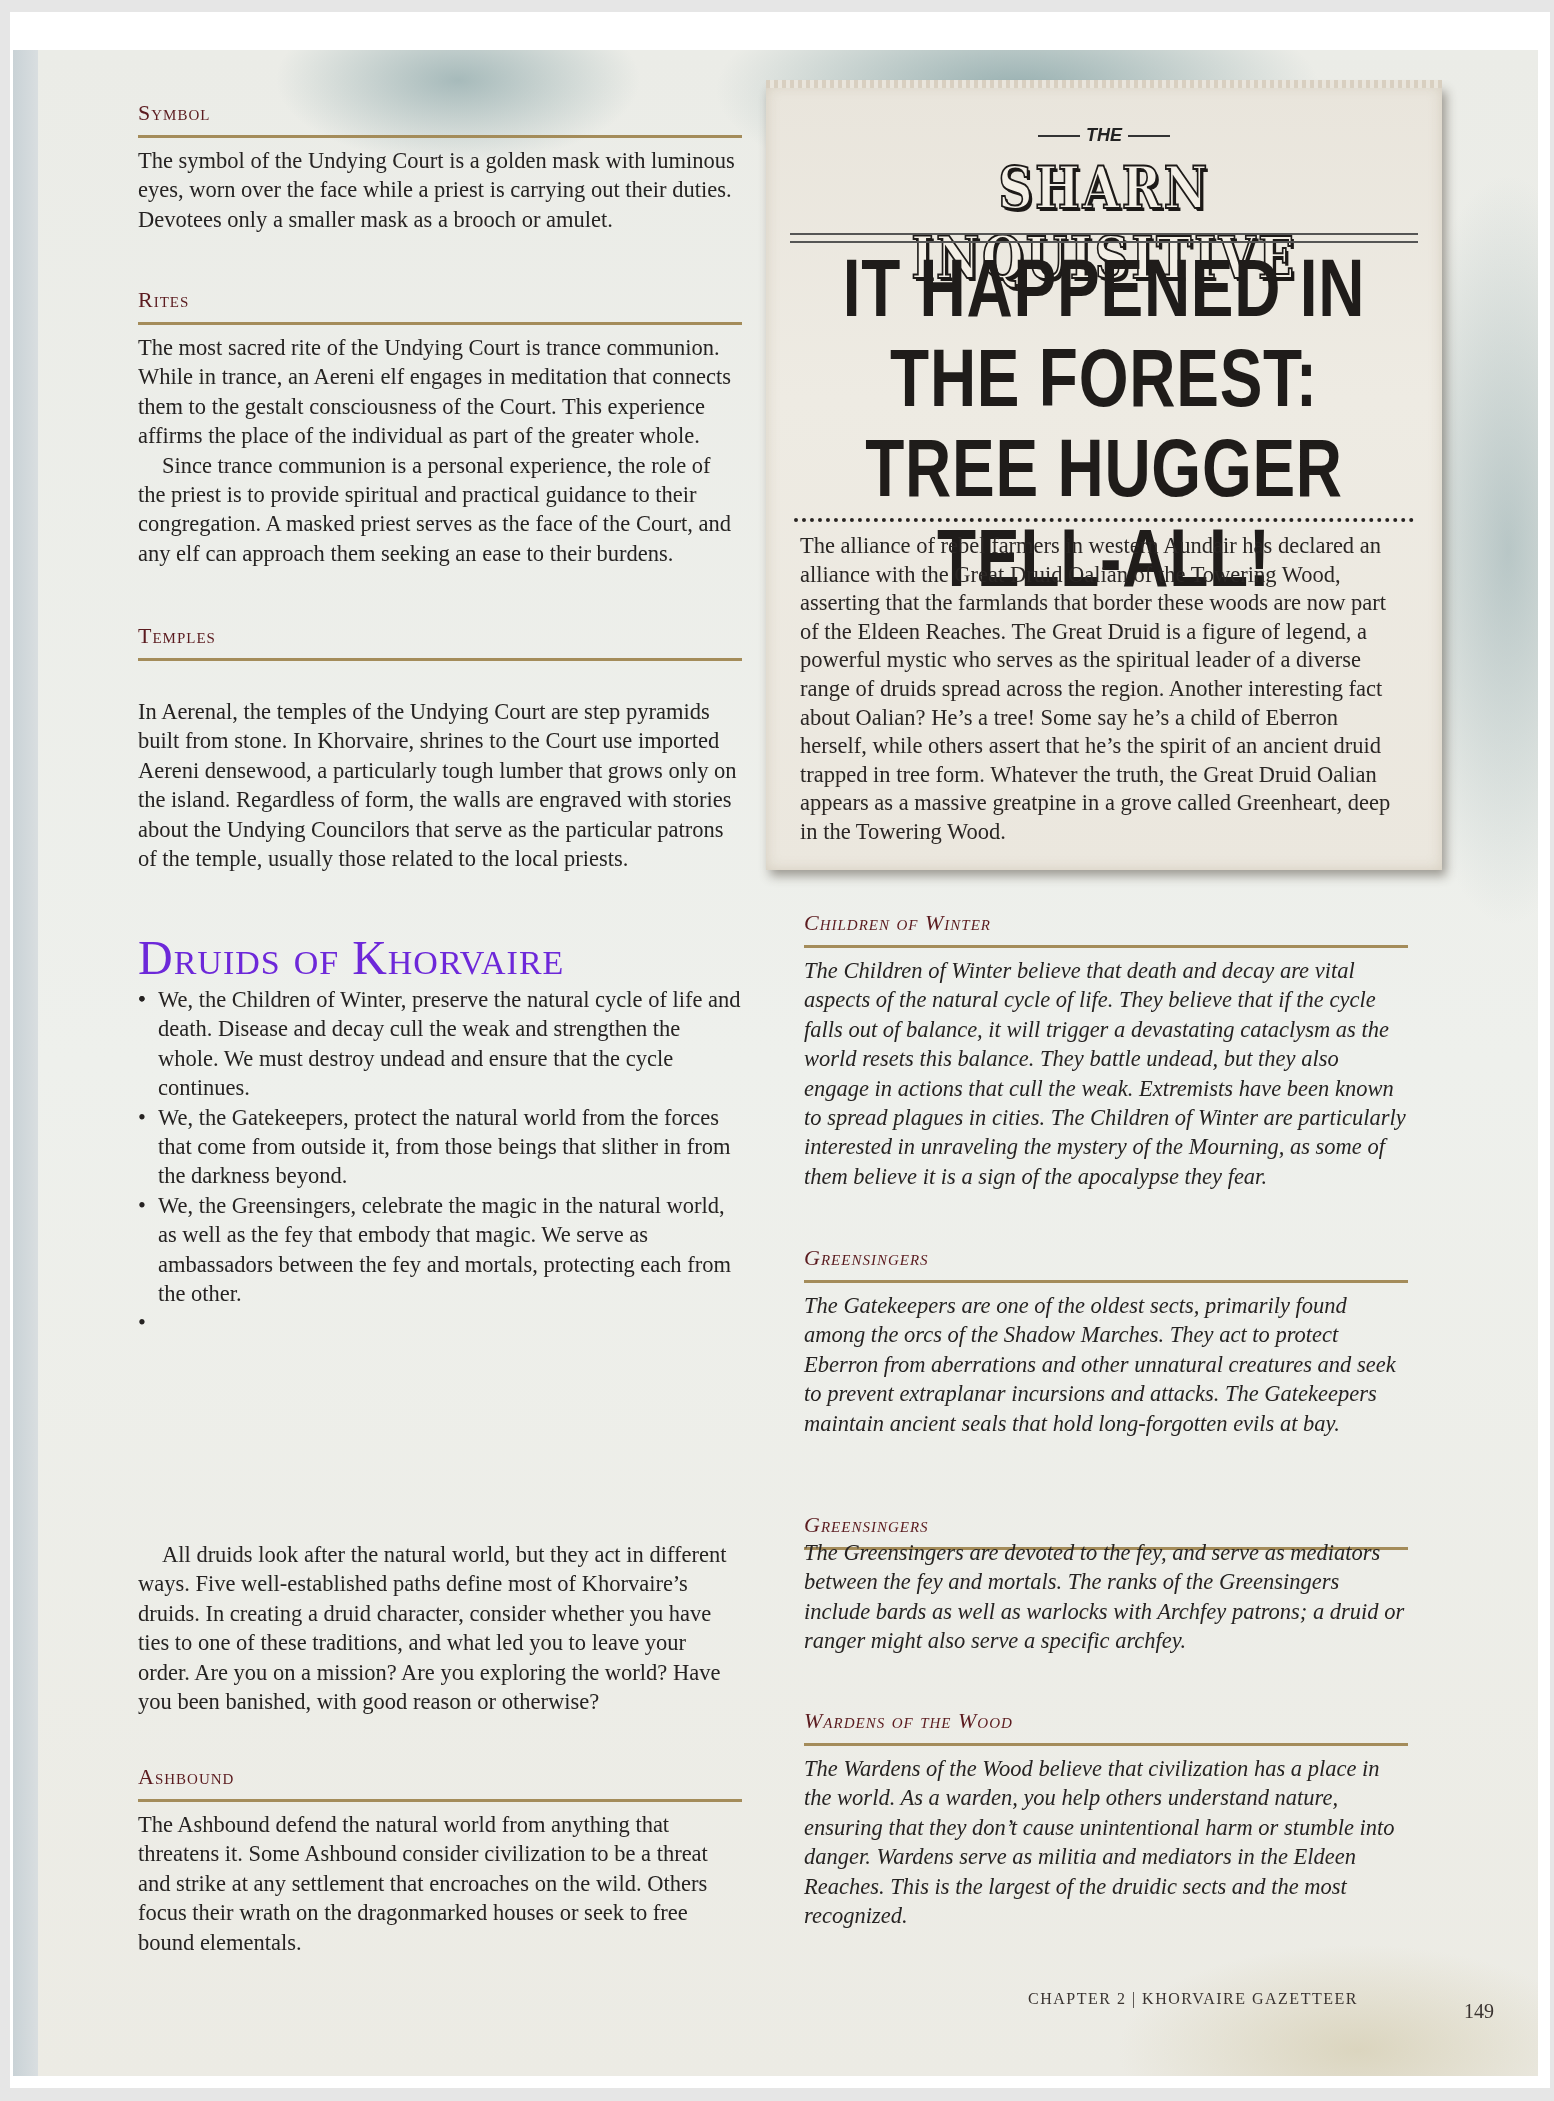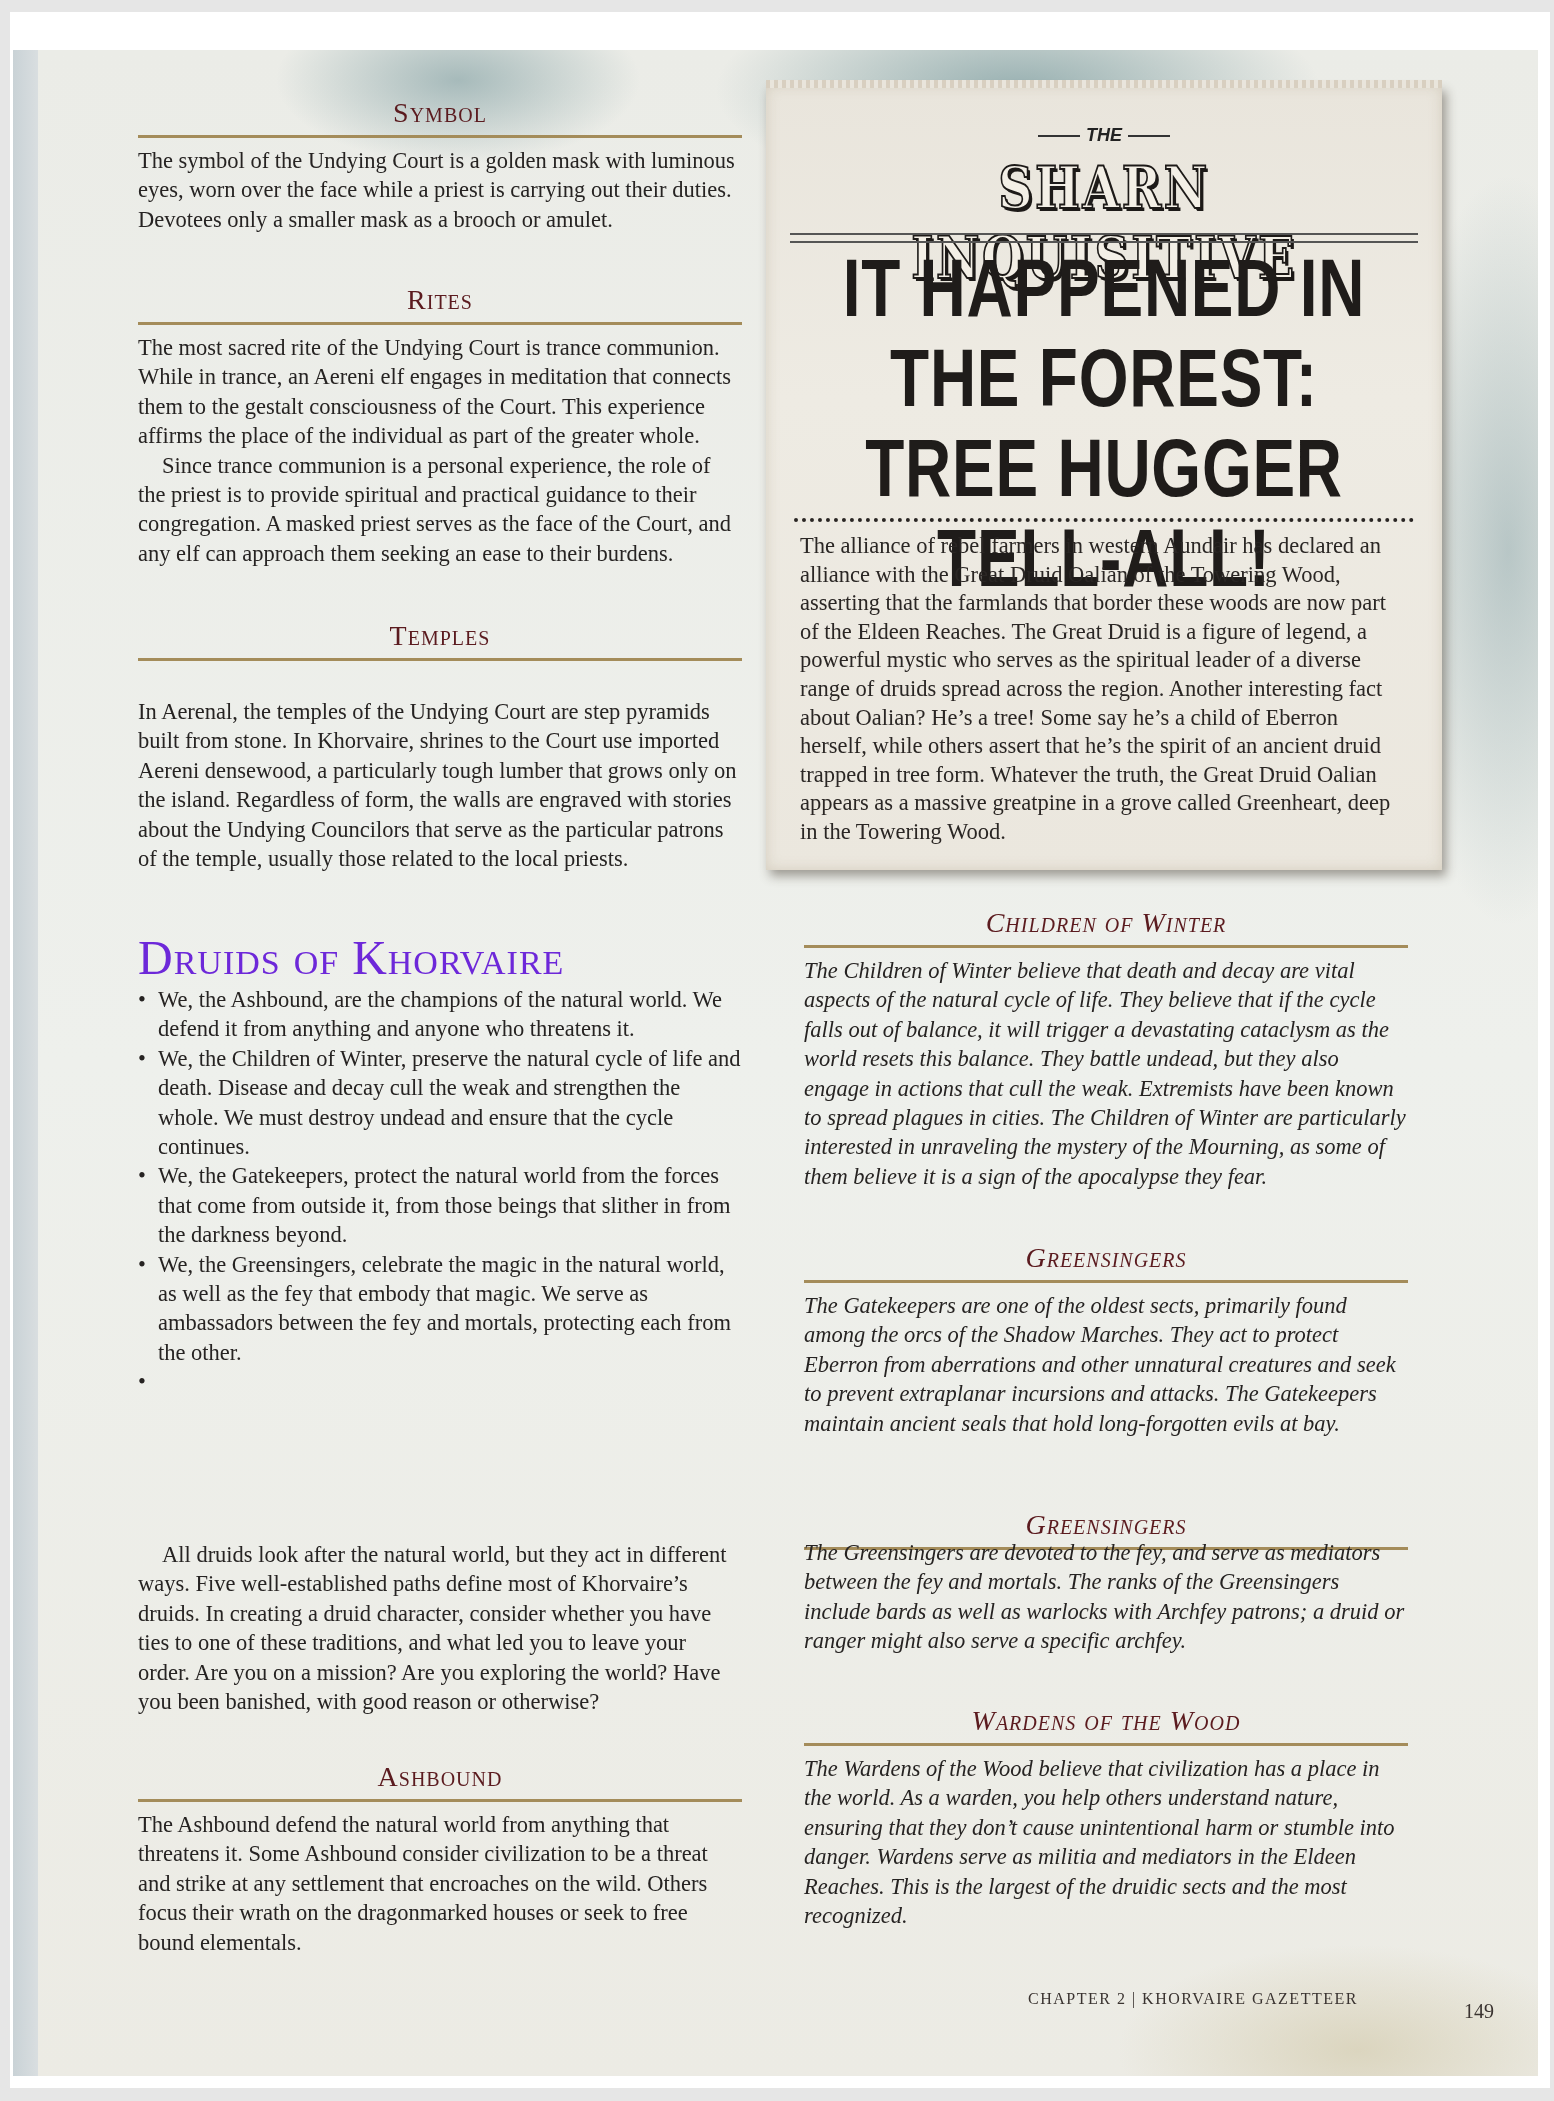--- a/index.html
+++ b/index.html
@@ -25,24 +25,23 @@
     position: absolute; left: 13px; top: 50px; width: 25px; height: 2026px;
     background: linear-gradient(90deg, #c9d2d6, #d9dee0);
   }
   .h2 {
     position: absolute; margin: 0;
     color: #5b1b1f;
     font-family: "Liberation Serif", "DejaVu Serif", serif;
     font-weight: normal;
     font-variant: small-caps;
     letter-spacing: 1px;
-    font-size: 28px; line-height: 40px;
+    font-size: 22px; line-height: 40px;
     border-bottom: 3px solid #a48c5a;
     padding-bottom: 2px;
-    text-align: center;
   }
   .h1 {
     position: absolute; margin: 0;
     color: #6d28d9;
     font-family: "Liberation Serif", "DejaVu Serif", serif;
     font-weight: normal; font-variant: small-caps; letter-spacing: 1px;
     font-size: 48px; line-height: 52px;
   }
   .p {
     position: absolute; margin: 0;
@@ -124,21 +123,21 @@
 <div class="p col-l" style="top:333px;">
   <span style="display:block;">The most sacred rite of the Undying Court is trance communion. While in trance, an Aereni elf engages in meditation that connects them to the gestalt consciousness of the Court. This experience affirms the place of the individual as part of the greater whole.</span>
   <span class="indent">Since trance communion is a personal experience, the role of the priest is to provide spiritual and practical guidance to their congregation. A masked priest serves as the face of the Court, and any elf can approach them seeking an ease to their burdens.</span>
 </div>
 
 <h3 class="h2 col-l" style="top:616px;">Temples</h3>
 <p class="p col-l" style="top:697px;">In Aerenal, the temples of the Undying Court are step pyramids built from stone. In Khorvaire, shrines to the Court use imported Aereni densewood, a particularly tough lumber that grows only on the island. Regardless of form, the walls are engraved with stories about the Undying Councilors that serve as the particular patrons of the temple, usually those related to the local priests.</p>
 
 <h2 class="h1 col-l" style="top:932px;">Druids of Khorvaire</h2>
 <ul class="bullets col-l" style="top:985px;">
-  <li><span class="dot">•</span><span>We, the Ashbound, are the champions of the natural world. We defend it from anything and anyone who threatens it.</span></li>
+  <li><span class="dot">•</span></li>
   <li><span class="dot">•</span><span>We, the Children of Winter, preserve the natural cycle of life and death. Disease and decay cull the weak and strengthen the whole. We must destroy undead and ensure that the cycle continues.</span></li>
   <li><span class="dot">•</span><span>We, the Gatekeepers, protect the natural world from the forces that come from outside it, from those beings that slither in from the darkness beyond.</span></li>
   <li><span class="dot">•</span><span>We, the Greensingers, celebrate the magic in the natural world, as well as the fey that embody that magic. We serve as ambassadors between the fey and mortals, protecting each from the other.</span></li>
   <li><span class="dot">•</span></li>
 </ul>
 <p class="p col-l" style="top:1540px; text-indent:24px;">All druids look after the natural world, but they act in different ways. Five well-established paths define most of Khorvaire’s druids. In creating a druid character, consider whether you have ties to one of these traditions, and what led you to leave your order. Are you on a mission? Are you exploring the world? Have you been banished, with good reason or otherwise?</p>
 
 <h3 class="h2 col-l" style="top:1757px;">Ashbound</h3>
 <p class="p col-l" style="top:1810px;">The Ashbound defend the natural world from anything that threatens it. Some Ashbound consider civilization to be a threat and strike at any settlement that encroaches on the wild. Others focus their wrath on the dragonmarked houses or seek to free bound elementals.</p>
 

